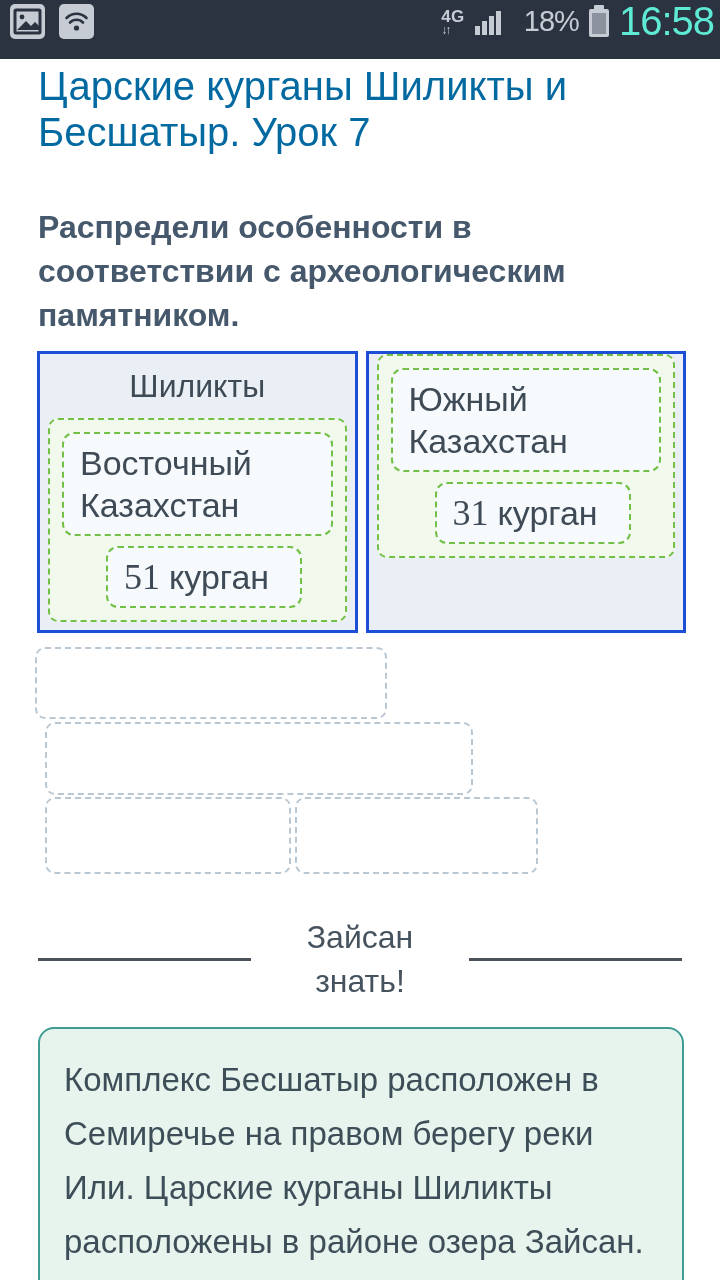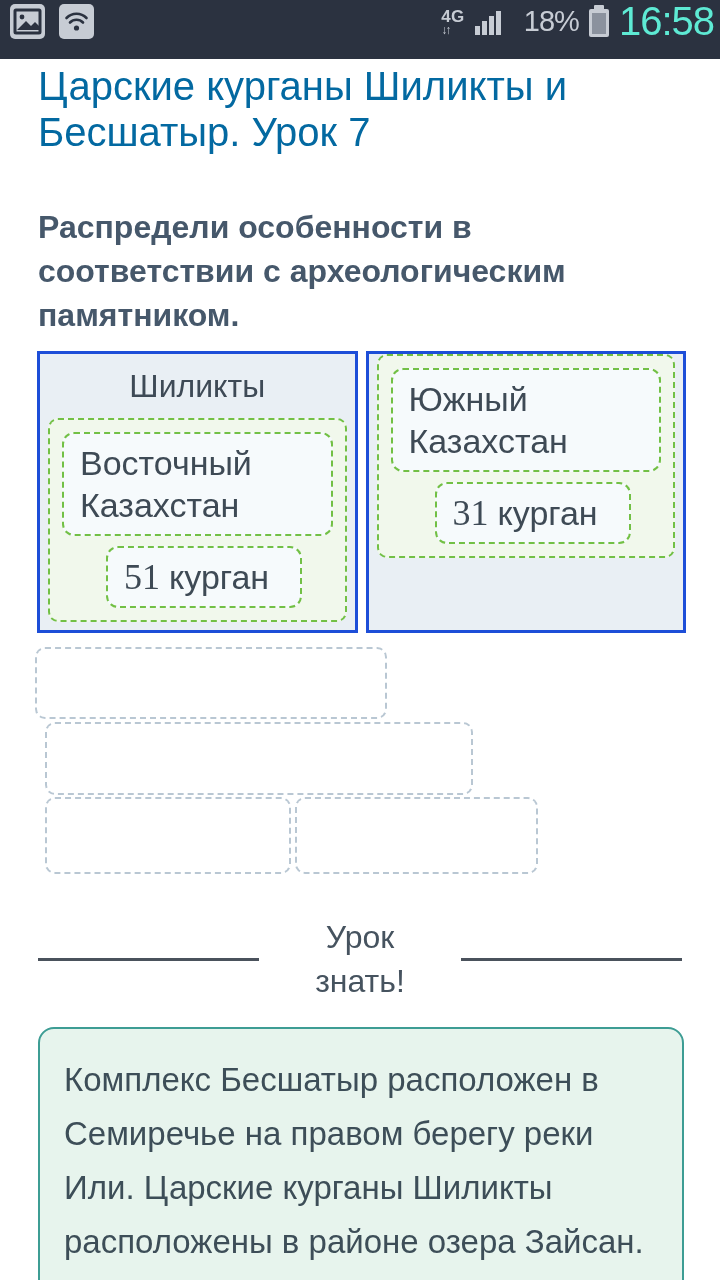--- a/index.html
+++ b/index.html
@@ -163,21 +163,21 @@
 <div class="slots">
   <div class="slot slot-1"></div>
   <div class="slot slot-2"></div>
   <div class="slot slot-3"></div>
   <div class="slot slot-4"></div>
 </div>
 
 <div class="divider">
   <span class="divider-line"></span>
   <span class="divider-text">
-    <div>Урок</div>
+    <div>Зайсан</div>
     <div>знать!</div>
   </span>
   <span class="divider-line"></span>
 </div>
 
 <div class="info-box">
   <div>Комплекс Бесшатыр расположен в</div>
   <div>Семиречье на правом берегу реки</div>
   <div>Или. Царские курганы Шиликты</div>
   <div>расположены в районе озера Зайсан.</div>

